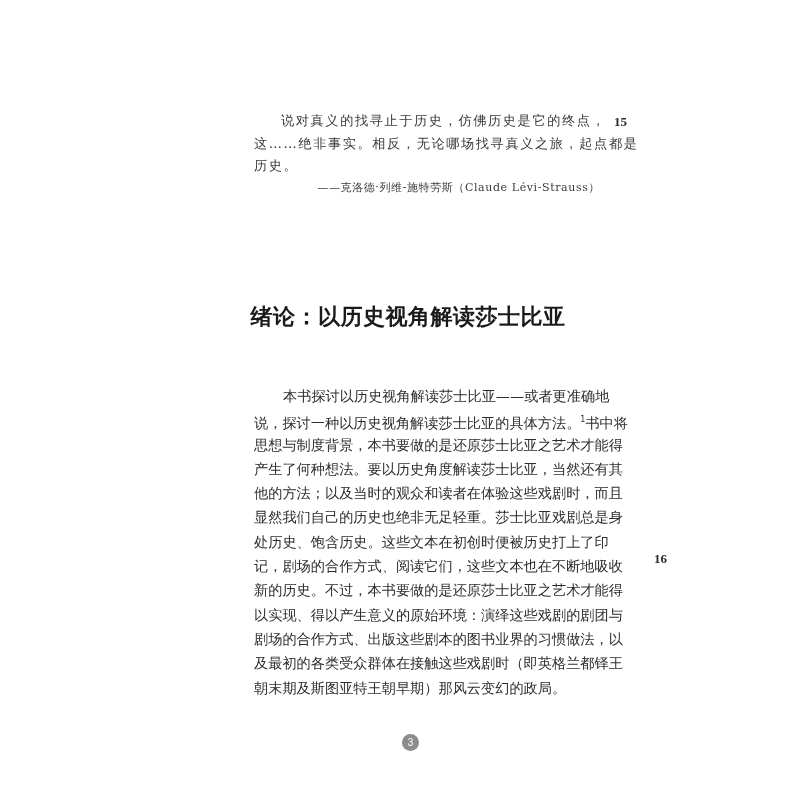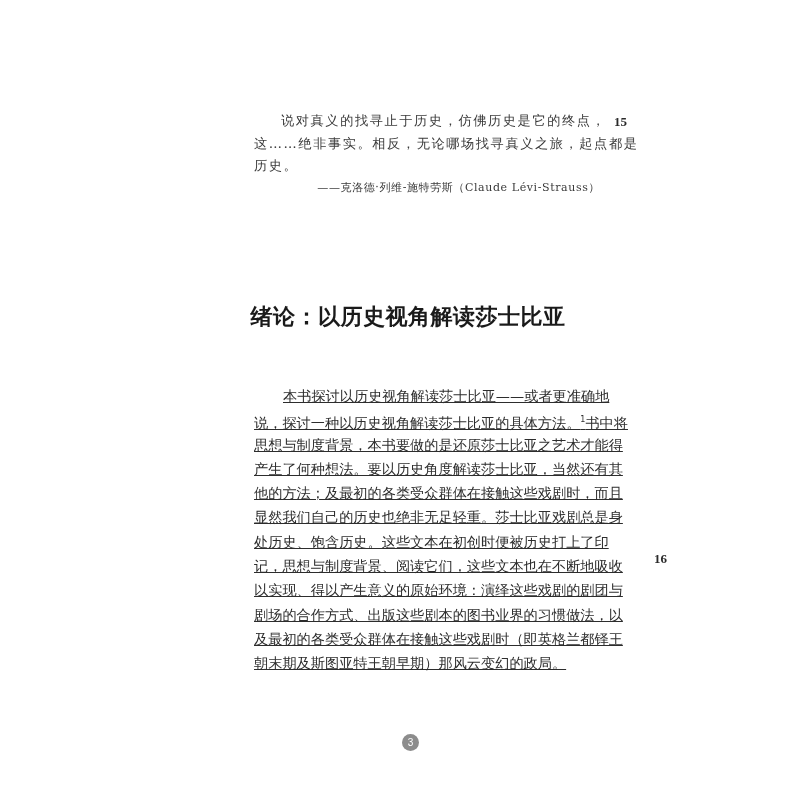--- a/index.html
+++ b/index.html
@@ -76,21 +76,20 @@
       font-family: "DejaVu Sans", "Liberation Sans", sans-serif;
       font-size: 14.2px;
       line-height: 24.3px;
       color: #2d2d2d;
     }
     .body-text .line {
       white-space: nowrap;
       text-align: justify;
       text-align-last: justify;
       height: 24.3px;
-      text-decoration: underline;
     }
     .body-text .line.first {
       padding-left: 29px;
     }
     .body-text .line.last {
       text-align-last: left;
     }
     .body-text sup {
       font-size: 8px;
       vertical-align: 6px;
@@ -124,23 +123,24 @@
 <div class="margin-num n15">15</div>
 <div class="margin-num n16">16</div>
 
 <h1 class="chapter-title" style="margin:0;">绪论：以历史视角解读莎士比亚</h1>
 
 <div class="body-text">
   <div class="line first">本书探讨以历史视角解读莎士比亚——或者更准确地</div>
   <div class="line"><span>说，探讨一种以历史视角解读莎士比亚的具体方法。</span><sup>1</sup><span>书中将</span></div>
   <div class="line">思想与制度背景，本书要做的是还原莎士比亚之艺术才能得</div>
   <div class="line">产生了何种想法。要以历史角度解读莎士比亚，当然还有其</div>
-  <div class="line">他的方法；及最初的各类受众群体在接触这些戏剧时，而且</div>
+  <div class="line">他的方法；以及当时的观众和读者在体验这些戏剧时，而且</div>
   <div class="line">显然我们自己的历史也绝非无足轻重。莎士比亚戏剧总是身</div>
   <div class="line">处历史、饱含历史。这些文本在初创时便被历史打上了印</div>
-  <div class="line">记，思想与制度背景、阅读它们，这些文本也在不断地吸收</div>
+  <div class="line">记，剧场的合作方式、阅读它们，这些文本也在不断地吸收</div>
+  <div class="line">新的历史。不过，本书要做的是还原莎士比亚之艺术才能得</div>
   <div class="line">以实现、得以产生意义的原始环境：演绎这些戏剧的剧团与</div>
   <div class="line">剧场的合作方式、出版这些剧本的图书业界的习惯做法，以</div>
   <div class="line">及最初的各类受众群体在接触这些戏剧时（即英格兰都铎王</div>
   <div class="line last">朝末期及斯图亚特王朝早期）那风云变幻的政局。</div>
 </div>
 
 <div class="page-badge">3</div>
 
 </body></html>

